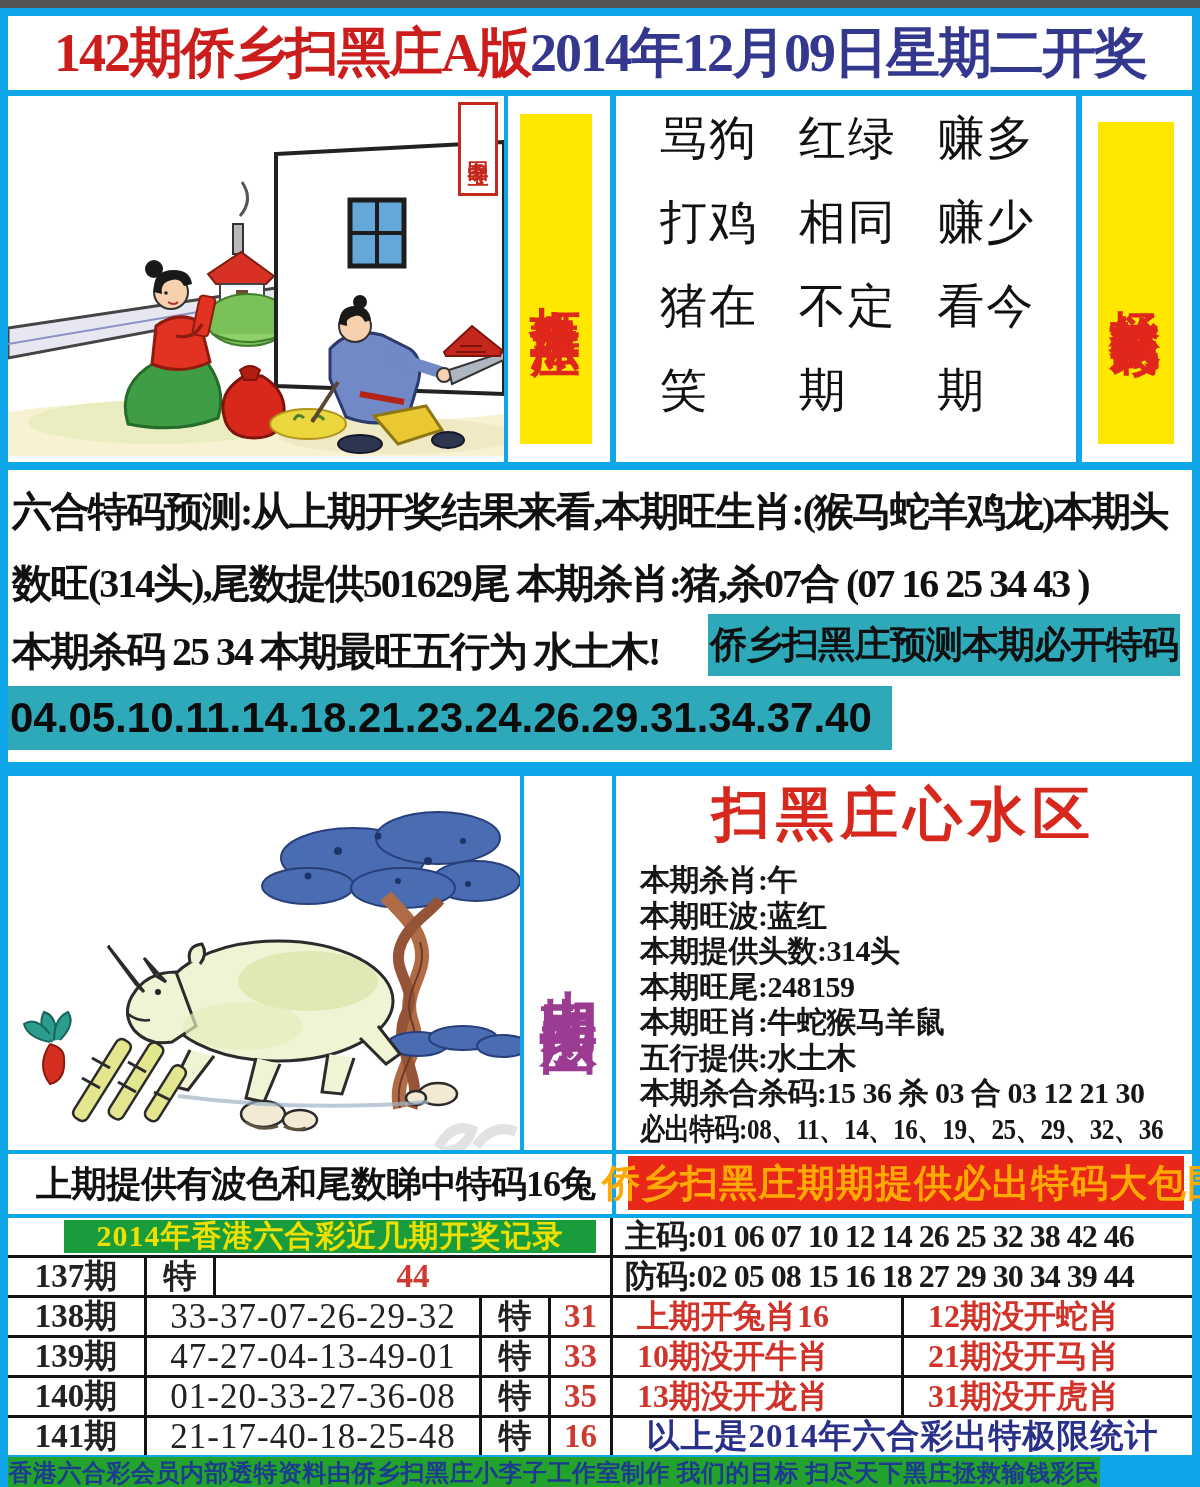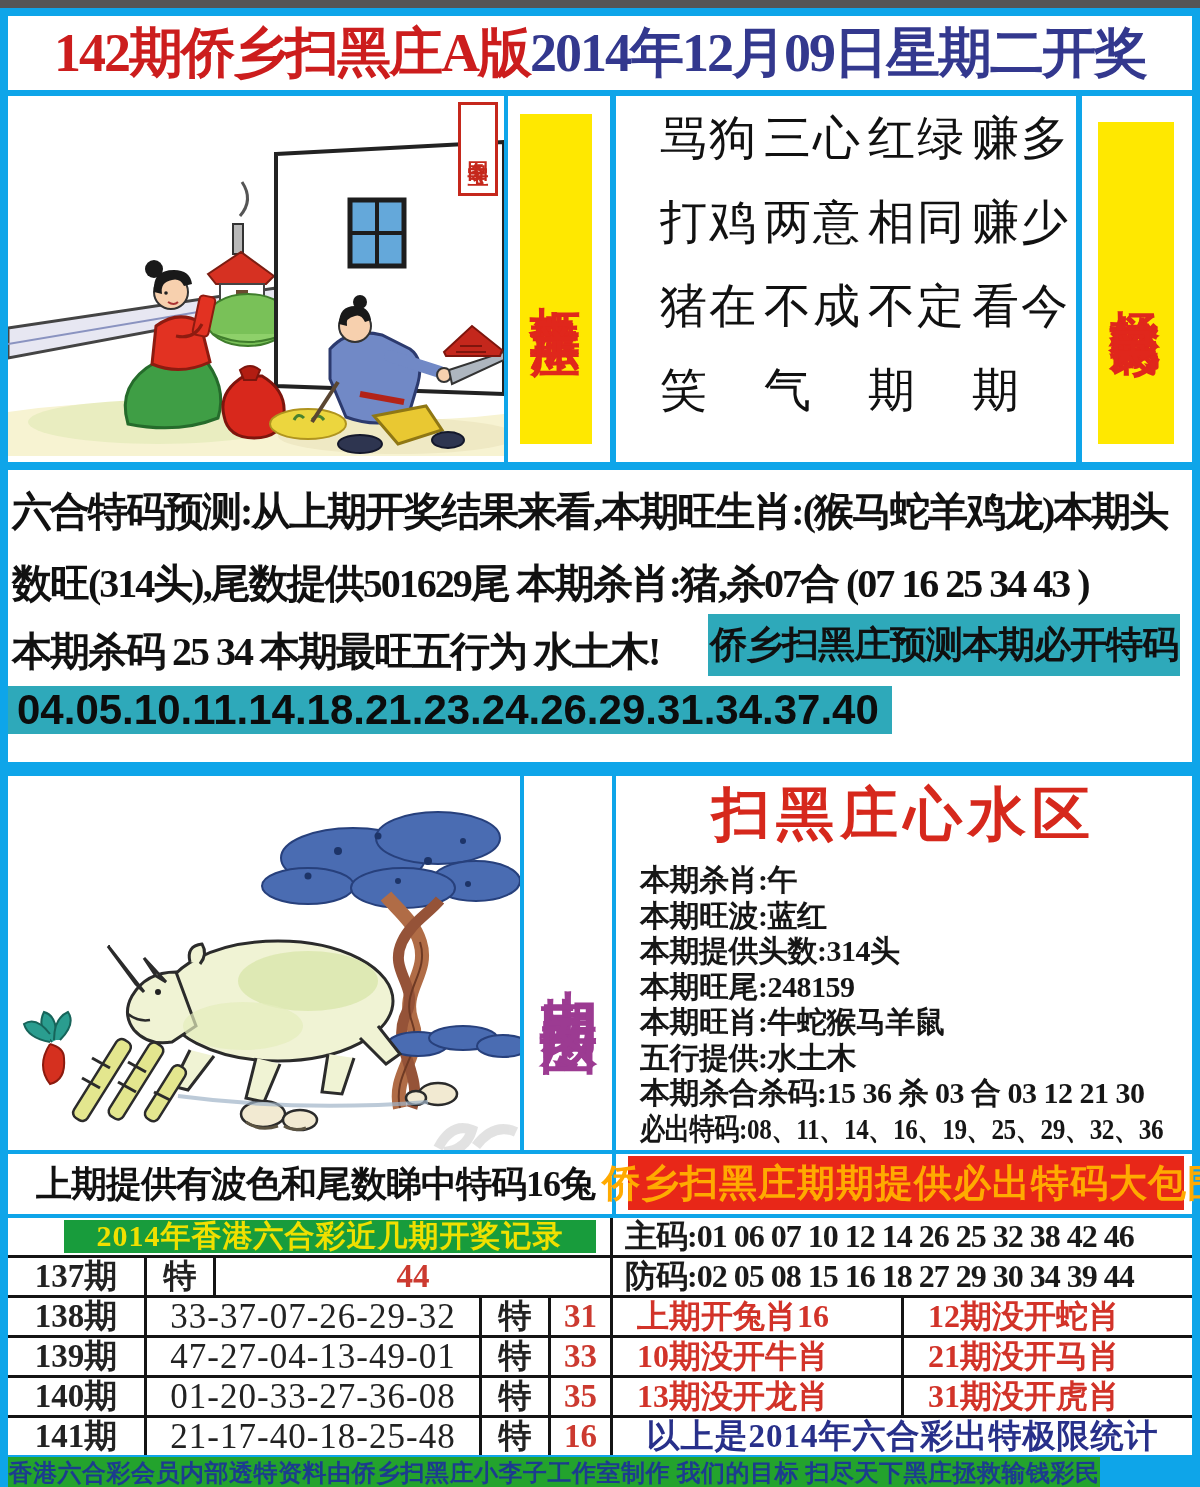--- a/index.html
+++ b/index.html
@@ -23,22 +23,22 @@
   .rbp .vbanner{left:16px;top:26px;width:76px;height:322px;}
   .vbanner .vtext{color:#e0271c;font-size:50px;font-weight:bold;letter-spacing:4px;}
   .poem{left:616px;top:88px;width:460px;height:366px;display:flex;flex-direction:row;justify-content:center;padding-left:44px;box-sizing:border-box;}
   .poem div{font-size:47px;color:#111;line-height:84px;letter-spacing:2px;font-weight:500;}
   
   .pred{left:8px;top:462px;width:1184px;height:292px;}
   .pline{position:absolute;left:4px;font-size:40px;font-weight:600;color:#111;letter-spacing:-2px;white-space:nowrap;}
   .p1{top:14px;} .p2{top:86px;} .p3{top:154px;}
   .cyanlab{position:absolute;left:700px;top:144px;width:472px;height:62px;background:#2ea9ba;
            display:flex;align-items:center;justify-content:center;font-size:37px;font-weight:bold;color:#101010;letter-spacing:-1px;white-space:nowrap;}
-  .numsbar{position:absolute;left:0;top:216px;width:884px;height:48px;background:#2ea9ba;display:flex;align-items:center;
-           font-family:"Liberation Sans","DejaVu Sans",sans-serif;font-weight:bold;font-size:42px;color:#0c0c0c;padding-left:9px;box-sizing:border-box;white-space:nowrap;}
+  .numsbar{position:absolute;left:0;top:216px;width:884px;height:64px;background:#2ea9ba;display:flex;align-items:center;
+           font-family:"Liberation Sans","DejaVu Sans",sans-serif;font-weight:bold;font-size:42px;color:#0c0c0c;padding-left:2px;box-sizing:border-box;white-space:nowrap;}
   
   .illus2{left:8px;top:768px;width:512px;height:374px;}
   .replaycol{left:524px;top:768px;width:88px;height:374px;display:flex;align-items:center;justify-content:center;}
   .replaycol .vtext{color:#9c3b92;font-size:58px;font-weight:bold;letter-spacing:8px;}
   .hotzone{left:616px;top:768px;width:576px;height:374px;}
   .hz-title{position:absolute;top:0px;left:0;width:100%;text-align:center;color:#d6281c;font-size:58px;font-weight:bold;letter-spacing:6px;white-space:nowrap;}
   .hz-items{position:absolute;top:86px;left:24px;right:4px;}
   .hz-items div{font-size:30px;font-weight:bold;color:#161616;line-height:35.5px;white-space:nowrap;letter-spacing:-0.5px;}
   .hz-items div.tight{transform:scaleX(0.84);transform-origin:left center;}
   .caption{left:8px;top:1146px;width:604px;height:60px;display:flex;align-items:center;padding-left:28px;box-sizing:border-box;
@@ -127,21 +127,20 @@
   </div>
 
   <div class="panel lbp">
     <div class="vbanner">
       <span class="vtext">打击非法黑庄</span>
     </div>
   </div>
 
   <div class="panel poem">
     <div>骂狗打鸡猪在笑</div>
-    <div>三心两意不成气</div>
     <div>红绿相同不定期</div>
     <div>赚多赚少看今期</div>
   </div>
 
   <div class="panel rbp">
     <div class="vbanner">
       <span class="vtext">拯救输钱彩民</span>
     </div>
   </div>
 

